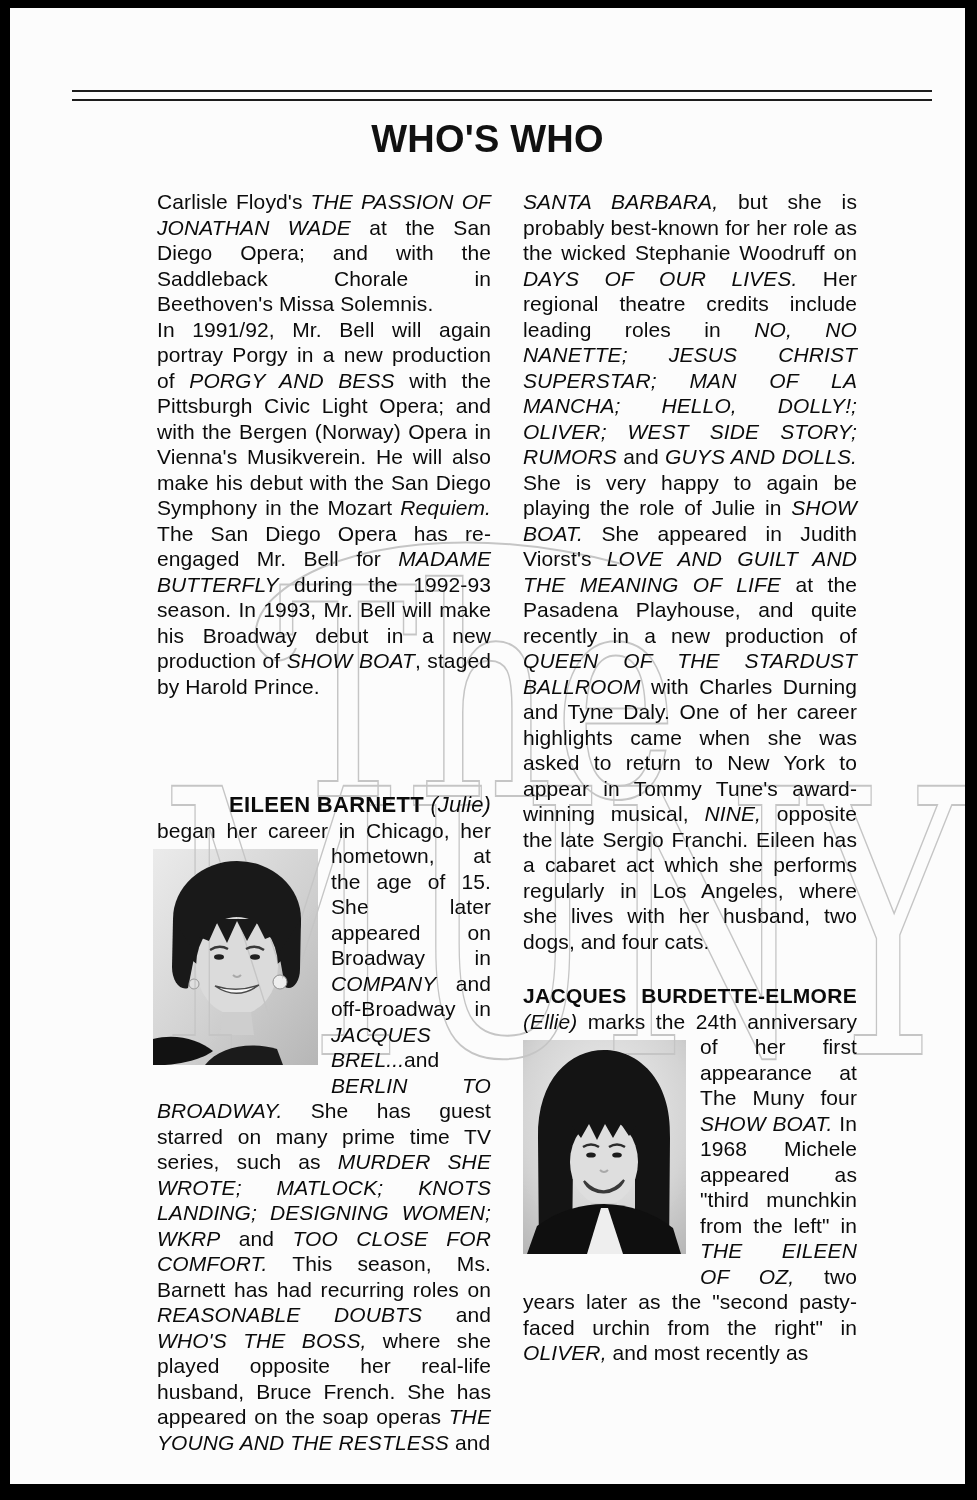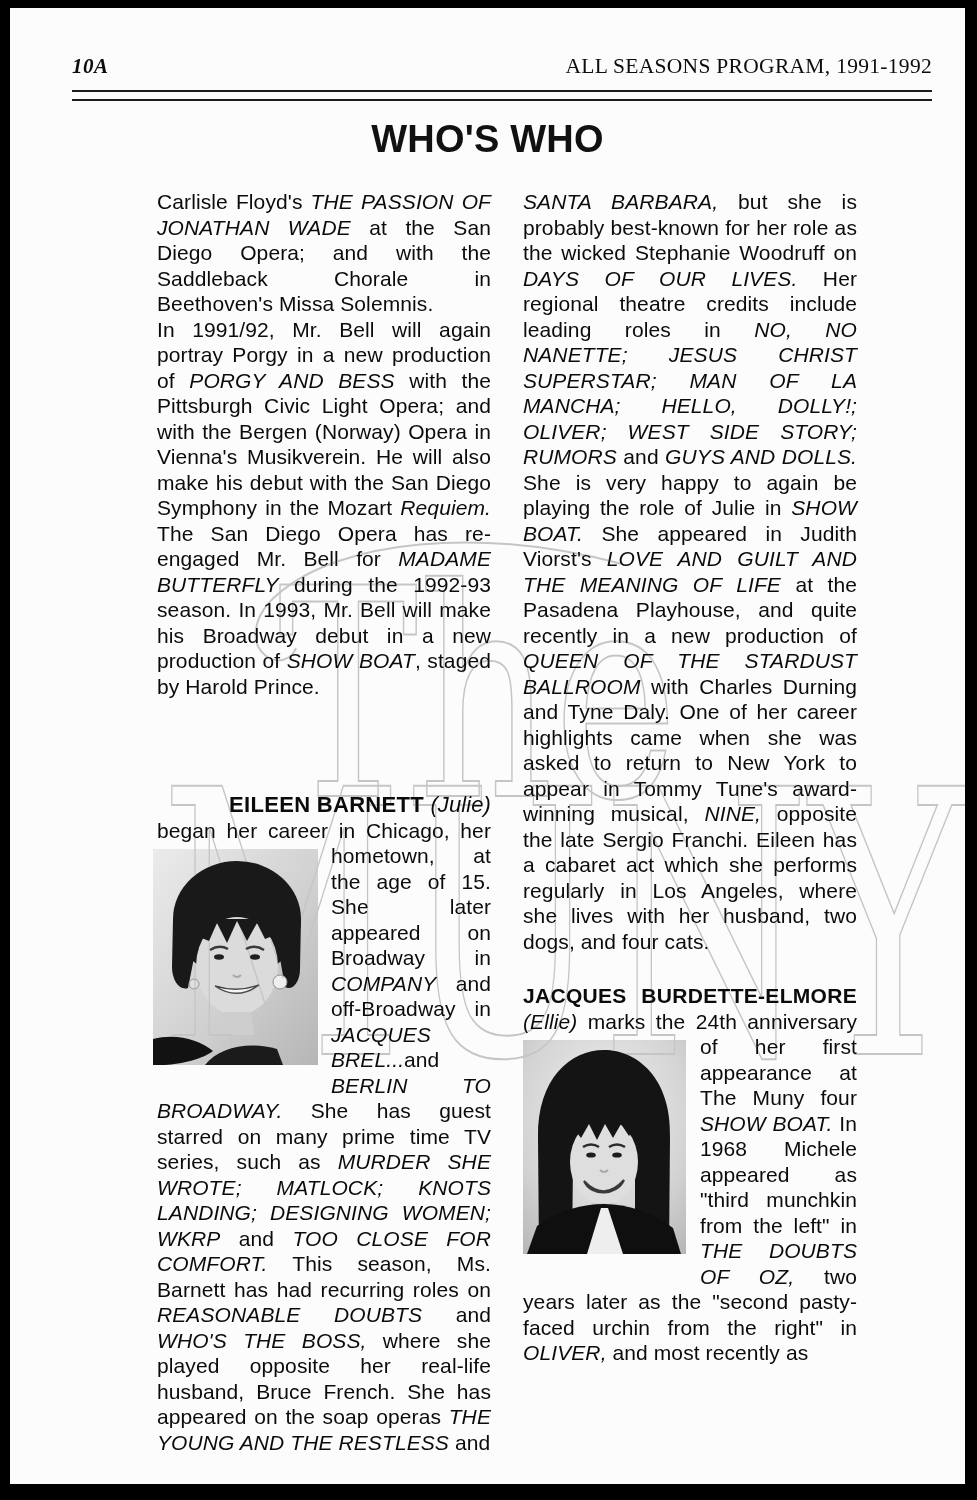--- a/index.html
+++ b/index.html
@@ -41,24 +41,20 @@
     position:relative;z-index:1;}
   .photo-float.michele{width:163px;height:214px;margin:6px 14px 26px 0;}
   .photo-float svg{display:block;width:100%;height:100%;filter:contrast(1.02);}
 </style>
 </head>
 <body>
 
 <div id="screenshot-root">
   <div class="page">
 
-    <div class="page-header">
-      <span class="page-number">10A</span>
-      <span class="header-title">ALL SEASONS PROGRAM, 1991-1992</span>
-    </div>
     <div class="double-rule"></div>
 
     <h1 class="section-title">WHO'S WHO</h1>
 
     <svg class="watermark" viewBox="0 0 955 1476" aria-hidden="true">
       <path d="M 612 556 C 470 518, 330 532, 268 586 C 244 606, 238 634, 256 648 C 268 657, 282 651, 286 640"></path>
       <text x="268" y="788" font-size="290" textLength="400" lengthAdjust="spacingAndGlyphs">The</text>
       <text x="150" y="1046" font-size="368" textLength="806" lengthAdjust="spacingAndGlyphs">MUNY</text>
     </svg>
 
@@ -114,18 +110,18 @@
     <path d="M60 107 Q68 102 76 107" stroke="#2e2e2e" stroke-width="2.5" fill="none"></path>
     <path d="M86 107 Q94 102 102 107" stroke="#2e2e2e" stroke-width="2.5" fill="none"></path>
     <ellipse cx="68" cy="115" rx="4.8" ry="2.6" fill="#1e1e1e"></ellipse>
     <ellipse cx="94" cy="115" rx="4.8" ry="2.6" fill="#1e1e1e"></ellipse>
     <path d="M77 130 Q81 134 85 130" stroke="#a8a8a8" stroke-width="2" fill="none"></path>
     <path d="M61 141 Q81 162 101 140 C94 156 68 157 61 141 Z" fill="#f7f7f7" stroke="#3a3a3a" stroke-width="2"></path>
     <path d="M68 163 L94 163 L96 182 L66 182 Z" fill="#cfcfcf"></path>
     <path d="M4 214 L14 186 C36 170 60 164 81 164 C104 164 130 172 150 188 L158 214 Z" fill="#111111"></path>
     <path d="M64 214 L78 168 L85 168 L100 214 Z" fill="#ececec"></path>
   </svg>
-</span><span>appearance at The Muny four </span><span class="seg-i">SHOW BOAT.</span><span> In 1968 Michele appeared as "third munchkin from the left" in </span><span class="seg-i">THE DOUBTS OF OZ,</span><span> two years later as the "second pasty-faced urchin from the right" in </span><span class="seg-i">OLIVER,</span><span> and most recently as</span></p>
+</span><span>appearance at The Muny four </span><span class="seg-i">SHOW BOAT.</span><span> In 1968 Michele appeared as "third munchkin from the left" in </span><span class="seg-i">THE EILEEN OF OZ,</span><span> two years later as the "second pasty-faced urchin from the right" in </span><span class="seg-i">OLIVER,</span><span> and most recently as</span></p>
         </div>
     </main>
 
   </div>
 </div>
 
 </body></html>

